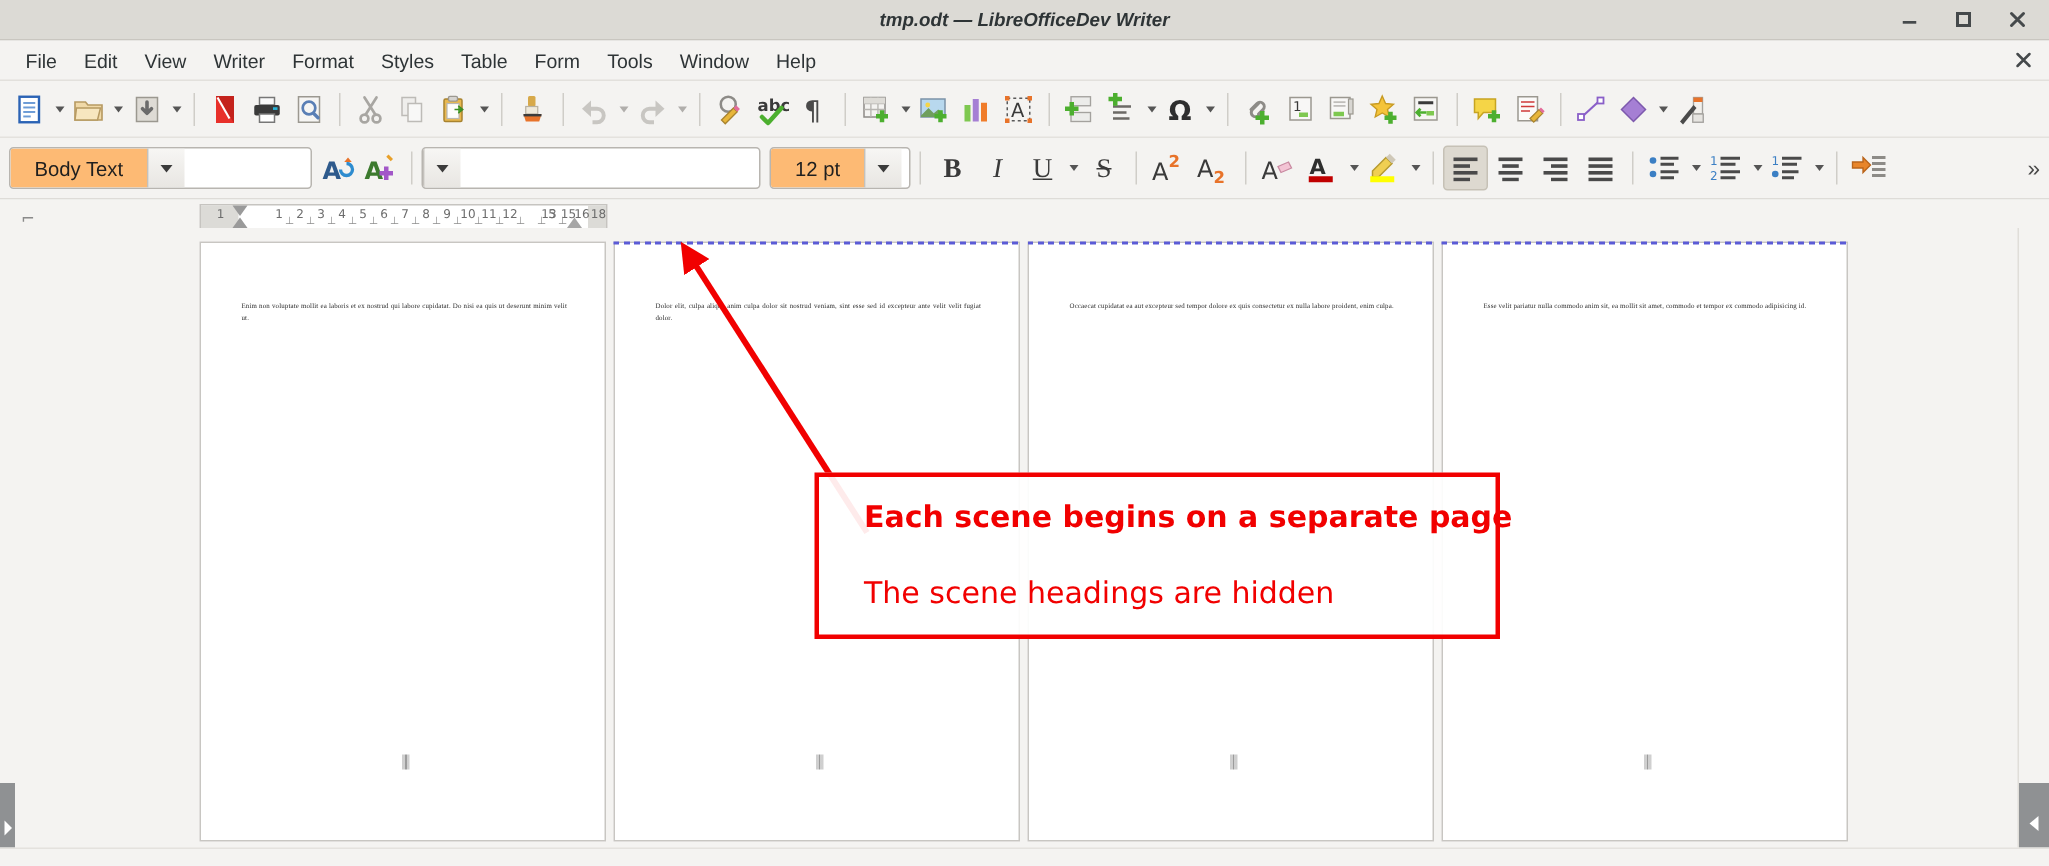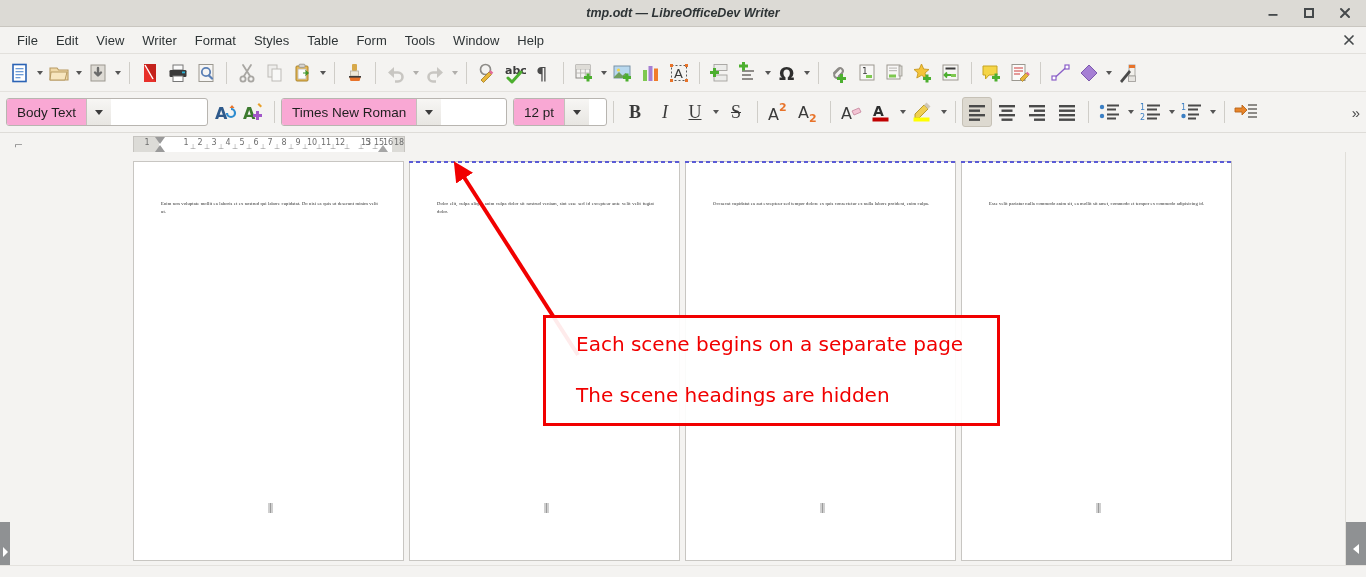--- a/index.html
+++ b/index.html
@@ -115,24 +115,24 @@
     height: 26px;
     display: flex;
     align-items: stretch;
     border: 1px solid #b8b5b0;
     border-radius: 3px;
     background: #fff;
     overflow: hidden;
   }
   .combo .cval {
     display: flex; align-items: center;
-    padding: 0 10px;
+    padding: 0 16px;
     font-size: 13.5px;
     color: #1f1f1f;
-    background: #f9a8d4;
+    background: #fdba74;
     white-space: nowrap;
     overflow: hidden;
   }
   .combo .cbtn {
     width: 24px;
     background: linear-gradient(#f7f6f4,#e8e6e2);
     border-left: 1px solid #c4c1bc;
     display: flex; align-items: center; justify-content: center;
   }
   .combo .cbtn:after {
@@ -335,21 +335,21 @@
     background: rgba(255,255,255,0.92);
   }
   .anno-line1, .anno-line2 {
     position: absolute;
     left: 30px;
     color: #f10000;
     font-size: 20px;
     font-family: "DejaVu Sans", sans-serif;
     white-space: nowrap;
   }
-  .anno-line1 { top: 14px; }
+  .anno-line1 { top: 14px; font-weight: bold; }
   .anno-line2 { top: 65px; }
 
   
   .statusstrip {
     position: absolute;
     left: 0; right: 0; bottom: 0;
     height: 11px;
     background: #f4f3f1;
     border-top: 1px solid #e4e2de;
   }
@@ -742,21 +742,20 @@
           <rect x="11" y="14" width="9" height="3"></rect>
           <rect x="14" y="11" width="3" height="9"></rect>
         </g>
       <path d="M17 3 l3 3 -1.5 1.5 -3 -3 Z" fill="#e8a02a"></path>
     </svg>
   </div>
 
   <div class="tb-sep"></div>
 
   <div class="combo font">
-    <div class="cval">Times New Roman</div>
     <div class="cbtn"></div>
   </div>
 
   <div style="width:6px"></div>
 
   <div class="combo size">
     <div class="cval">12 pt</div>
     <div class="cbtn"></div>
   </div>
 

